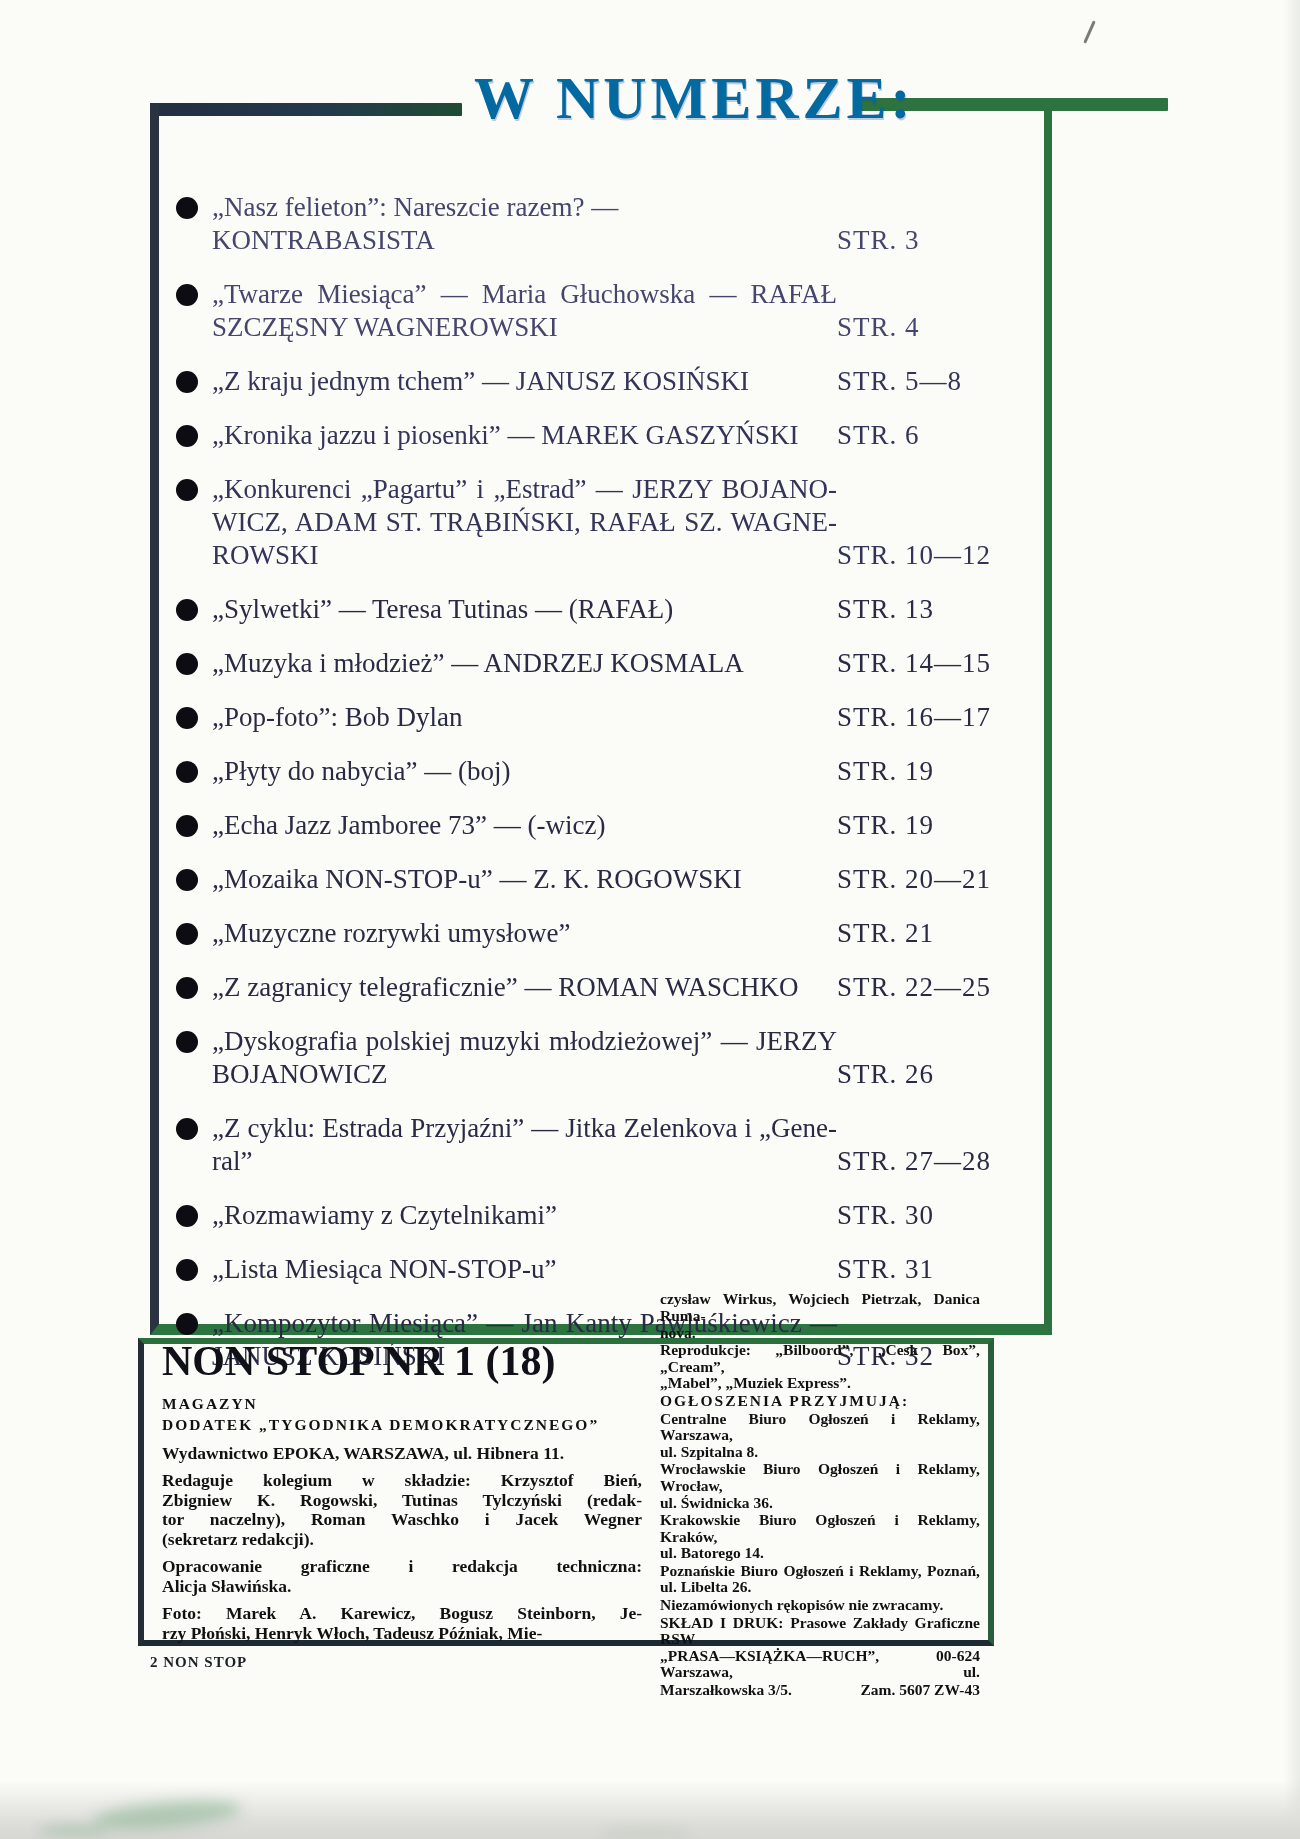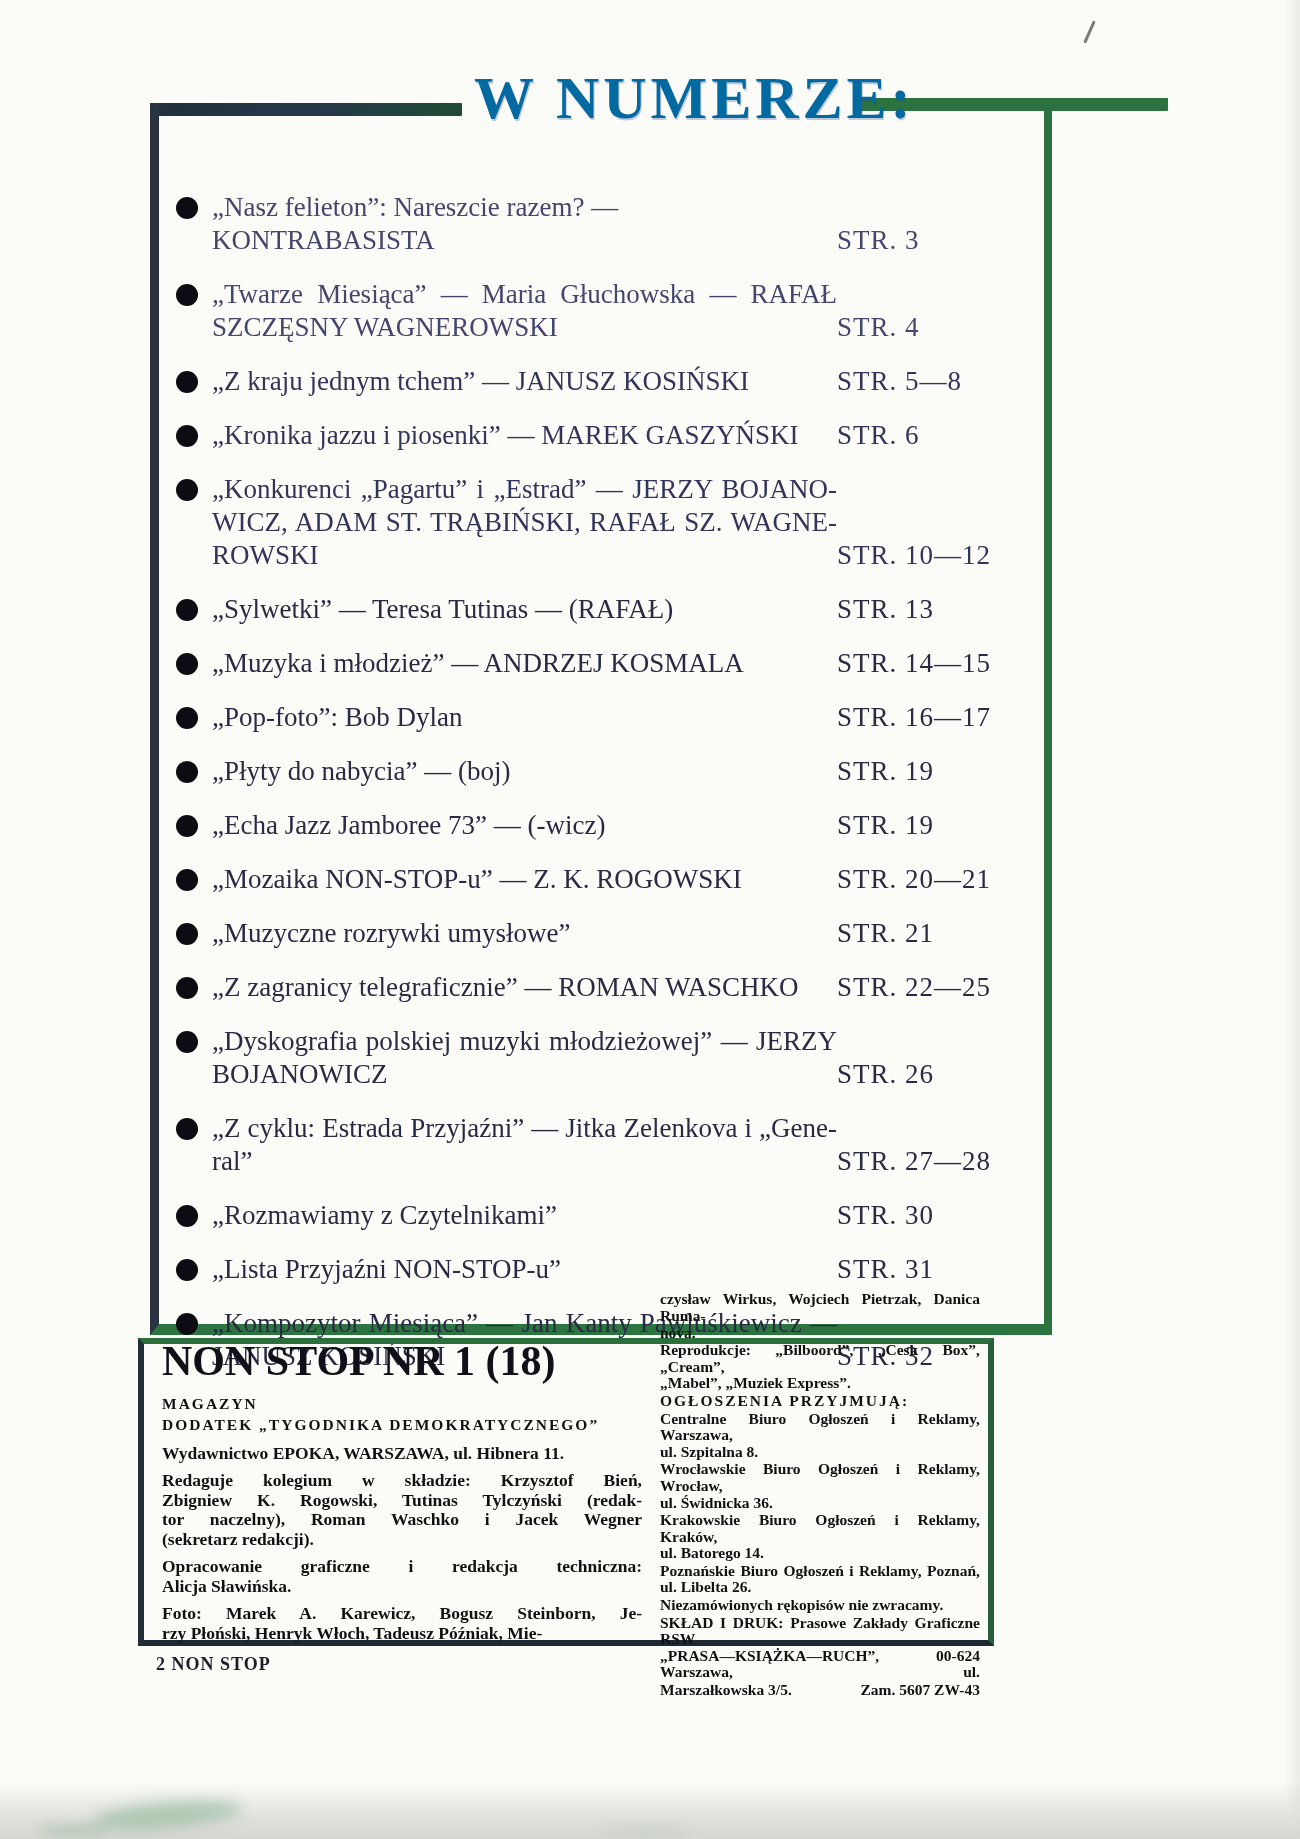--- a/index.html
+++ b/index.html
@@ -60,21 +60,21 @@
     color:#101018;white-space:nowrap;}
   .imp-left .imp-block{margin-bottom:8px;font-size:17.5px;line-height:19.5px;font-weight:bold;}
   .imp-left .imp-block.caps{font-size:15.5px;line-height:21px;letter-spacing:2px;margin-bottom:9px;}
   .imp-right .imp-block{margin-bottom:1px;}
   .imp-right .imp-block.caps{letter-spacing:2px;}
   .imp-block .line.just{text-align:justify;text-align-last:justify;}
   .imp-order-line{display:flex;justify-content:space-between;font-size:15.5px;
     line-height:16.6px;font-weight:bold;}
 
   
-  .page-footer{position:absolute;left:156px;top:1654px;font-size:18px;font-weight:bold;
+  .page-footer{position:absolute;left:150px;top:1654px;font-size:15px;font-weight:bold;
     letter-spacing:1px;color:#1a2028;}
 </style>
 </head>
 <body>
 
 <div class="slash-mark"></div>
 <div class="right-edge"></div>
 
 <div class="toc-bar-left"></div>
 <div class="toc-bar-right"></div>
@@ -195,21 +195,21 @@
       <div class="toc-row">
         <div class="toc-bullet"></div>
         <div class="toc-text">
           <div class="line">„Rozmawiamy z Czytelnikami”</div>
         </div>
         <div class="toc-page">STR. 30</div>
       </div>
       <div class="toc-row">
         <div class="toc-bullet"></div>
         <div class="toc-text">
-          <div class="line">„Lista Przyjaźni NON-STOP-u”</div>
+          <div class="line">„Lista Miesiąca NON-STOP-u”</div>
         </div>
         <div class="toc-page">STR. 31</div>
       </div>
       <div class="toc-row">
         <div class="toc-bullet"></div>
         <div class="toc-text">
           <div class="line just">„Kompozytor Miesiąca” — Jan Kanty Pawluśkiewicz —</div>
           <div class="line">JANUSZ KOSIŃSKI</div>
         </div>
         <div class="toc-page">STR. 32</div>

